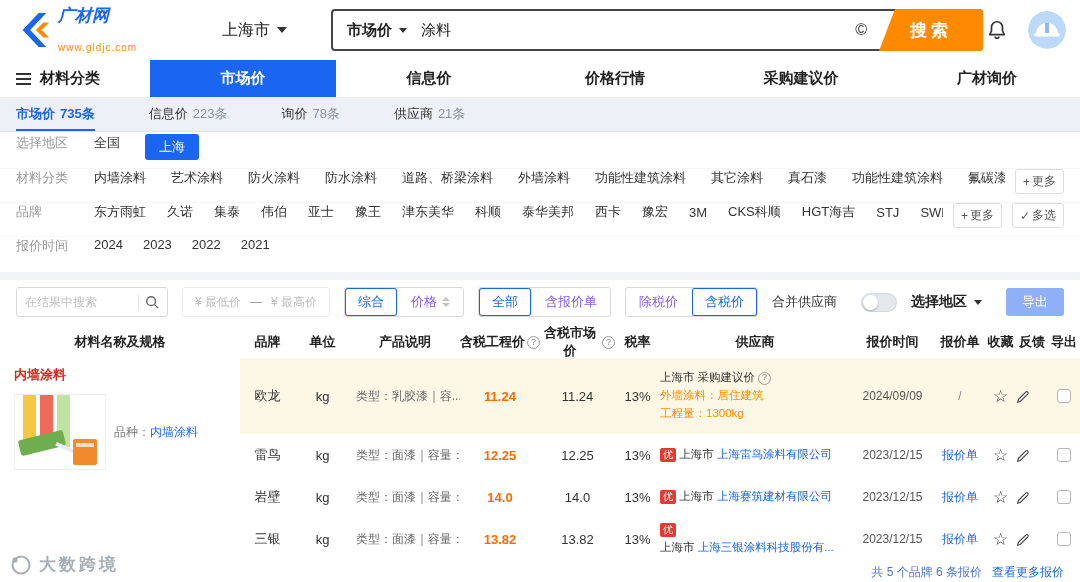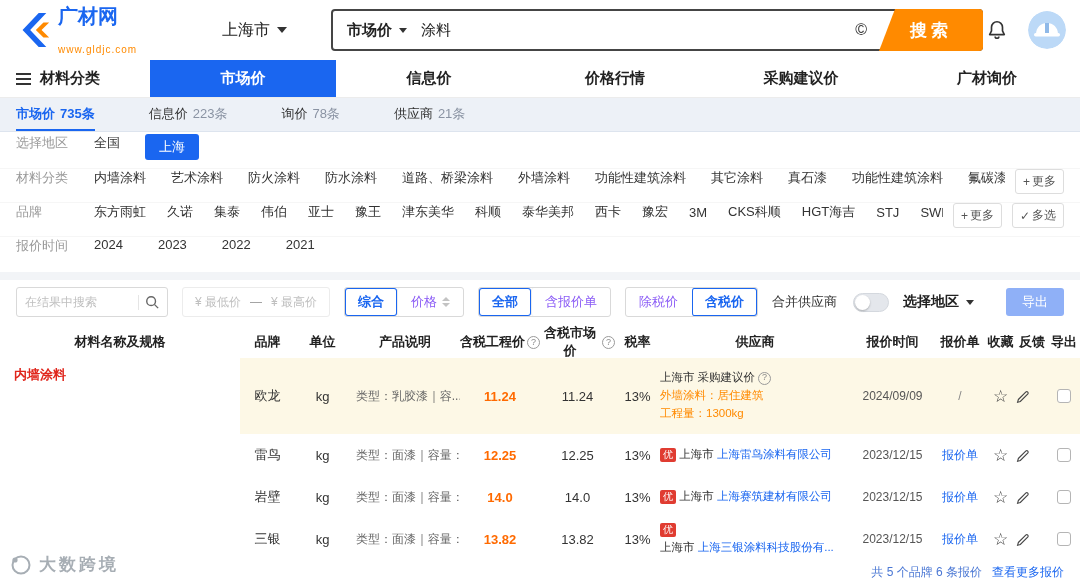--- a/index.html
+++ b/index.html
@@ -3,21 +3,21 @@
 <meta charset="utf-8">
 <style>
 *{box-sizing:border-box;margin:0;padding:0}
 html,body{width:1080px;height:582px;overflow:hidden}
 body{font-family:"Liberation Sans","DejaVu Sans",sans-serif;background:#fff;color:#333;position:relative}
 
 
 .header{height:60px;display:flex;align-items:center;padding:0 14px;gap:0}
 .logo{display:flex;align-items:center;gap:6px;cursor:pointer;width:172px}
 .logo-mark{width:38px;height:38px;flex:none}
-.logo-cn{color:#1a66f0;font-size:20px;font-weight:bold;line-height:1}
+.logo-cn{color:#1a66f0;font-size:17px;font-weight:bold;font-style:italic;line-height:1}
 .logo-site{color:#ff8a00;font-size:10px;letter-spacing:1px;margin-top:18px}
 .city{display:flex;align-items:center;gap:7px;font-size:16px;color:#222;margin-left:36px;cursor:pointer}
 .caret-down{width:0;height:0;border-left:5px solid transparent;border-right:5px solid transparent;border-top:6px solid #333}
 .caret-down.small{border-left-width:4px;border-right-width:4px;border-top-width:5px}
 .searchbox{width:652px;height:42px;border:2px solid #454545;border-radius:4px;display:flex;align-items:center;margin-left:44px;background:#fff}
 .search-cat{display:flex;align-items:center;gap:7px;padding:0 14px;font-size:15px;font-weight:bold;color:#222;cursor:pointer;flex:none}
 .search-input{flex:1;border:none;outline:none;font-size:15px;color:#222;min-width:0;background:transparent}
 .copyright-icon{font-size:16px;color:#333;padding:0 12px;flex:none}
 .search-btn{width:104px;height:42px;margin:-2px -2px -2px 0;background:#ff8a00;color:#fff;font-size:17px;font-weight:bold;display:flex;align-items:center;justify-content:center;clip-path:polygon(16px 0,100% 0,100% 100%,0 100%);border-radius:0 4px 4px 0;cursor:pointer;flex:none;letter-spacing:4px}
 .header-right{margin-left:auto;display:flex;align-items:center;gap:20px}
@@ -59,25 +59,25 @@
 
 .toolbar{height:44px;display:flex;align-items:center;padding:0 16px;gap:14px;background:#fff}
 .result-search{width:152px;height:30px;border:1px solid #d9d9d9;border-radius:3px;display:flex;align-items:center;padding:0 8px;gap:6px}
 .result-search input{flex:1;border:none;outline:none;font-size:12px;min-width:0;color:#0369a1}
 .result-search input::placeholder{color:#bfbfbf}
 .vdiv{width:1px;height:15px;background:#e5e5e5}
 .price-range{height:30px;border:1px solid #ececec;border-radius:3px;display:flex;align-items:center;gap:9px;padding:0 12px;font-size:12px;color:#bfbfbf}
 .seg-group{display:flex;align-items:stretch;height:30px;border:1px solid #d9d9d9;border-radius:3px}
 .seg{display:flex;align-items:center;padding:0 13px;font-size:13px;color:#8b5cf6;cursor:pointer;border-radius:3px}
 .seg+.seg{border-left:1px solid #ececec}
-.seg.active{color:#1a66f0;font-weight:bold;box-shadow:inset 0 0 0 1px #1a66f0;border-left-color:transparent}
+.seg.active{color:#1a66f0;font-weight:normal;box-shadow:inset 0 0 0 1px #1a66f0;border-left-color:transparent}
 .sort-arrows{display:flex;flex-direction:column;gap:2px;margin-left:5px}
 .sort-arrows .up{width:0;height:0;border-left:4px solid transparent;border-right:4px solid transparent;border-bottom:4px solid #c3c3c3}
 .sort-arrows .dn{width:0;height:0;border-left:4px solid transparent;border-right:4px solid transparent;border-top:4px solid #c3c3c3}
-.merge{display:flex;align-items:center;gap:16px;font-size:13px;color:#333}
+.merge{display:flex;align-items:center;gap:24px;font-size:13px;color:#333}
 .toggle{width:36px;height:19px;border-radius:10px;background:#e4e7ec;border:1px solid #d4d8de;position:relative;cursor:pointer;flex:none}
 .toggle .knob{width:15px;height:15px;border-radius:50%;background:#fff;position:absolute;left:1px;top:1px;box-shadow:0 1px 2px rgba(0,0,0,.25)}
 .mode{display:flex;align-items:center;gap:7px;font-size:14px;font-weight:bold;color:#222;cursor:pointer}
 .export-btn{margin-left:auto;width:58px;height:28px;background:#8fb0f7;color:#fff;border:none;border-radius:3px;font-size:13px;cursor:pointer}
 
 
 .thead{display:grid;grid-template-columns:240px 55px 55px 110px 80px 75px 45px 190px 85px 50px 31px 32px 32px;height:34px;align-items:center;font-size:13px;font-weight:bold;color:#222;text-align:center}
 .thead .lcell{display:flex;align-items:center;justify-content:center;gap:2px}
 .help{display:inline-flex;width:13px;height:13px;border-radius:50%;border:1px solid #9a9a9a;color:#8a8a8a;font-size:9px;align-items:center;justify-content:center;font-weight:normal;flex:none;cursor:pointer}
 .tbody{display:flex}
@@ -262,21 +262,21 @@
       </span>
       <span class="multi-btn">
         <span>✓</span>
         <span>多选</span>
       </span>
     </div>
   </div>
 
   <div class="frow">
     <span class="flabel">报价时间</span>
-    <div class="fopts" style="gap:35px">
+    <div class="fopts" style="gap:20px">
       <span class="fopt">2024</span>
       <span class="fopt">2023</span>
       <span class="fopt">2022</span>
       <span class="fopt">2021</span>
     </div>
   </div>
 </div>
 
 <div class="gapband"></div>
 
@@ -350,20 +350,33 @@
   <span>报价时间</span>
   <span>报价单</span>
   <span>收藏</span>
   <span>反馈</span>
   <span>导出</span>
 </div>
 
 <div class="tbody">
   <div class="material-cell">
     <div class="mat-name">内墙涂料</div>
+    <div class="mat-body">
+      <div class="mat-img">
+        <i class="s1"></i>
+          <i class="s2"></i>
+          <i class="s3"></i>
+        <i class="roller"></i>
+          <i class="handle"></i>
+          <i class="bucket"></i>
+      </div>
+      <div class="mat-variety">
+        <span>品种：</span><span class="val">内墙涂料</span>
+      </div>
+    </div>
   </div>
 
   <div class="rows">
 
     <div class="row first">
       <span>欧龙</span>
       <span>kg</span>
       <span class="cell-desc">类型：乳胶漆｜容...</span>
       <span class="price-main">11.24</span>
       <span>11.24</span>

